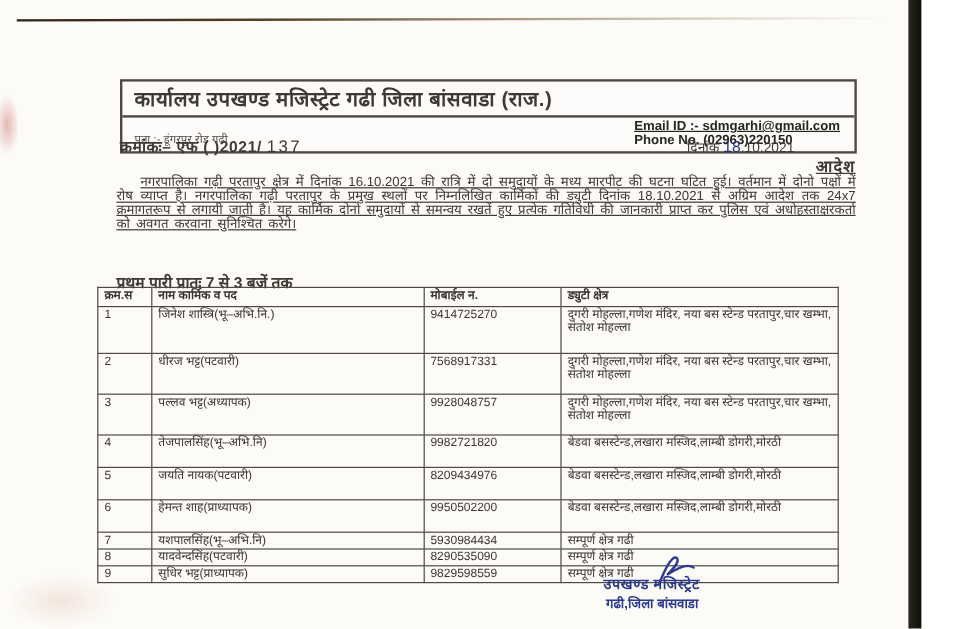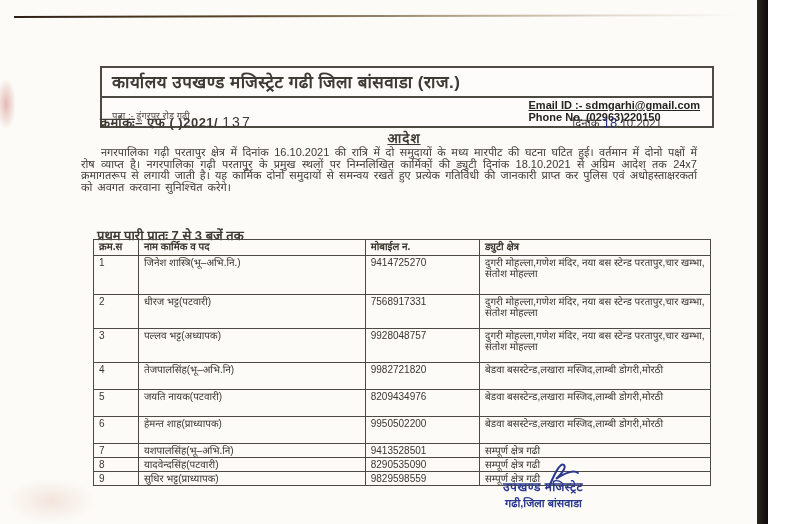--- a/index.html
+++ b/index.html
@@ -27,28 +27,28 @@
   .header-right{text-align:left;padding-right:4px;}
   .header-email{font-size:11px;font-weight:bold;color:#262421;text-decoration:underline;}
   .header-phone{font-size:11px;font-weight:bold;color:#262421;}
   
   .ref-row{position:absolute;top:113px;left:100px;width:614px;display:flex;justify-content:space-between;align-items:baseline;}
   .ref-left{font-size:13px;font-weight:bold;letter-spacing:0.5px;}
   .ref-number{font-size:14px;letter-spacing:2px;font-weight:normal;}
   .date-right{font-size:11.5px;padding-right:52px;}
   .date-day{color:#23307e;font-weight:normal;font-size:13px;}
   
-  .order-heading{position:absolute;top:129px;left:95px;width:618px;text-align:center;
+  .order-heading{position:absolute;top:129px;left:95px;width:618px;text-align:right;
     font-size:13.5px;font-weight:bold;text-decoration:underline;letter-spacing:1px;}
   
-  .body-par{position:absolute;top:147px;left:81px;width:616px;font-size:11px;line-height:11.6px;
-    text-align:justify;text-indent:20px;word-spacing:2px;}
+  .body-par{position:absolute;top:147px;left:97px;width:616px;font-size:11px;line-height:11.6px;
+    text-align:justify;text-indent:20px;word-spacing:2px;text-decoration:underline;}
   .shift-note{position:absolute;top:226px;left:97px;font-size:13px;font-weight:bold;}
   
-  .duty-table{position:absolute;top:239px;left:93px;width:618px;border-collapse:collapse;table-layout:fixed;}
+  .duty-table{position:absolute;top:239px;left:81px;width:618px;border-collapse:collapse;table-layout:fixed;}
   .duty-table th,.duty-table td{border:1.5px solid #4d4a43;font-size:10px;line-height:11px;
     padding:1px 5px;vertical-align:top;text-align:left;font-weight:normal;color:#3a362f;}
   .duty-table th{font-weight:bold;height:13px;}
   .col-sn{width:44px;}
   .col-name{width:222px;}
   .col-mob{width:112px;}
   .col-area{width:226px;}
   tr.h3a td{height:36px;}
   tr.h3 td{height:31px;}
   tr.h2 td{height:24px;}
@@ -150,21 +150,21 @@
       </tr>
       <tr class="h2">
         <td>6</td>
         <td>हेमन्त शाह(प्राध्यापक)</td>
         <td>9950502200</td>
         <td>बेडवा बसस्टेन्ड,लखारा मस्जिद,लाम्बी डोगरी,मोरठी</td>
       </tr>
       <tr class="h1">
         <td>7</td>
         <td>यशपालसिंह(भू–अभि.नि)</td>
-        <td>9413528501</td>
+        <td>5930984434</td>
         <td>सम्पूर्ण क्षेत्र गढी</td>
       </tr>
       <tr class="h1">
         <td>8</td>
         <td>यादवेन्दसिंह(पटवारी)</td>
         <td>8290535090</td>
         <td>सम्पूर्ण क्षेत्र गढी</td>
       </tr>
       <tr class="h1">
         <td>9</td>

